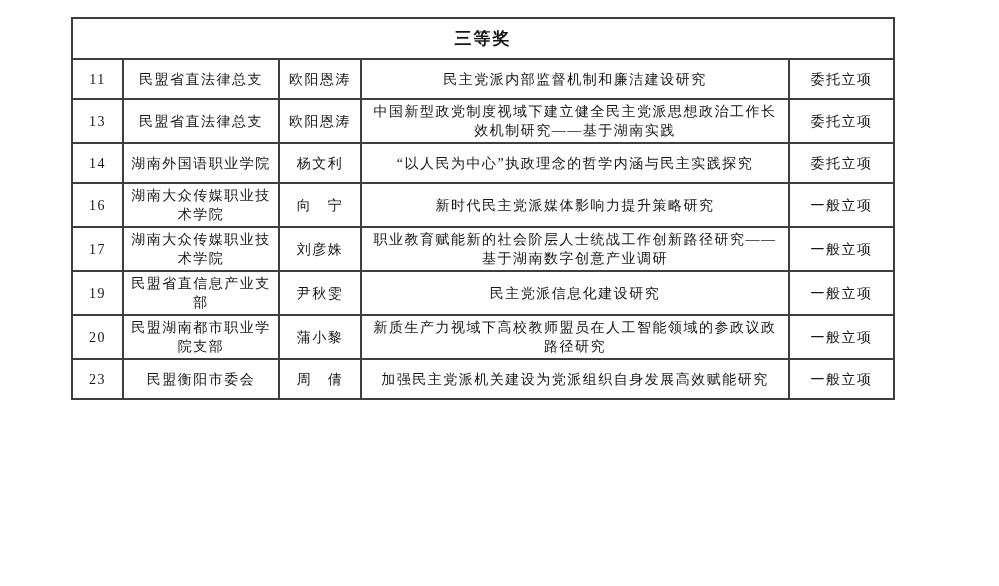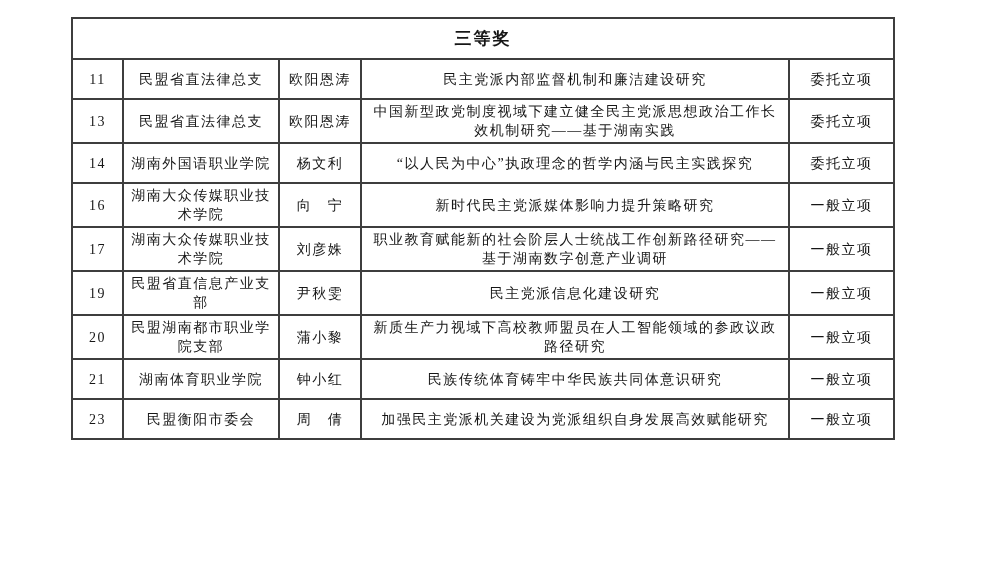--- a/index.html
+++ b/index.html
@@ -117,27 +117,20 @@
       <td>一般立项</td>
     </tr>
         <tr class="data-row">
       <td class="num-cell">20</td>
       <td>民盟湖南都市职业学院支部</td>
       <td>蒲小黎</td>
       <td>新质生产力视域下高校教师盟员在人工智能领域的参政议政路径研究</td>
       <td>一般立项</td>
     </tr>
         <tr class="data-row">
-      <td class="num-cell">21</td>
-      <td>湖南体育职业学院</td>
-      <td>钟小红</td>
-      <td>民族传统体育铸牢中华民族共同体意识研究</td>
-      <td>一般立项</td>
-    </tr>
-        <tr class="data-row">
       <td class="num-cell">23</td>
       <td>民盟衡阳市委会</td>
       <td>周　倩</td>
       <td>加强民主党派机关建设为党派组织自身发展高效赋能研究</td>
       <td>一般立项</td>
     </tr>
       </tbody>
   </table>
 
   <div class="highlight-box" style="border-color: rgb(226, 60, 60); left: 58px; top: 519px; width: 850.016px; height: 48px;"></div>

